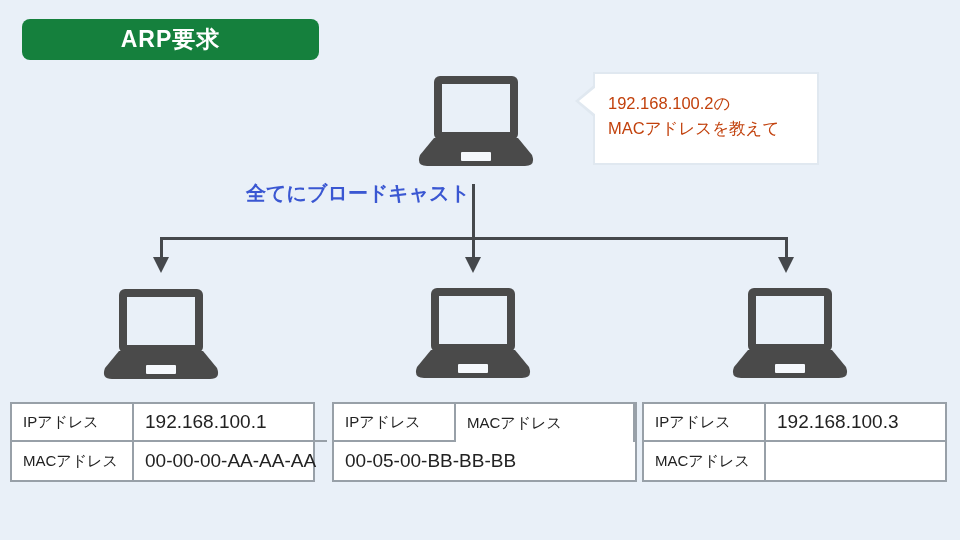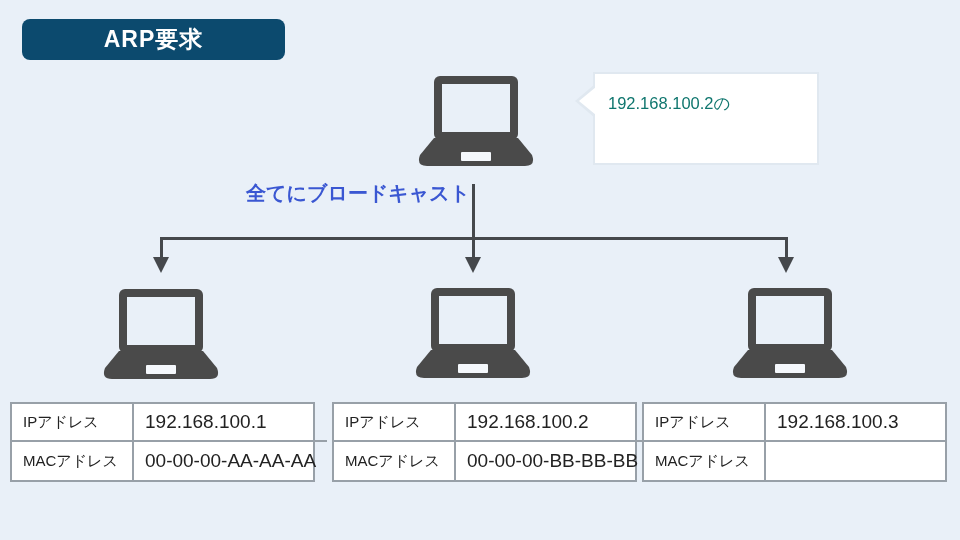--- a/index.html
+++ b/index.html
@@ -11,22 +11,22 @@
   .canvas {
     position:relative;
     width:960px; height:540px;
     background:#e9f0f8;
     overflow:hidden;
   }
 
   
   .title-banner {
     position:absolute; left:22px; top:19px;
-    width:263px; height:41px;
-    background:#0c4a6e;
+    width:297px; height:41px;
+    background:#15803d;
     border-radius:8px;
     display:flex; align-items:center; justify-content:center;
   }
   .title-banner span {
     color:#ffffff; font-size:23px; font-weight:bold; letter-spacing:1px;
   }
 
   
   .laptop { position:absolute; width:124px; height:92px; }
   .laptop-top    { left:414px; top:76px;  }
@@ -36,21 +36,21 @@
 
   
   .bubble {
     position:absolute; left:593px; top:72px;
     width:226px; height:93px;
     background:#ffffff;
     border:2px solid #e0e8f0;
     padding:17px 0 0 13px;
   }
   .bubble .line {
-    font-size:16.5px; line-height:1.5; color:#0f766e; white-space:nowrap;
+    font-size:16.5px; line-height:1.5; color:#c2410c; white-space:nowrap;
   }
   .bubble::before {
     content:""; position:absolute; left:-20px; top:10px;
     width:0; height:0;
     border-top:17px solid transparent;
     border-bottom:17px solid transparent;
     border-right:20px solid #e0e8f0;
   }
   .bubble::after {
     content:""; position:absolute; left:-16px; top:13px;
@@ -117,20 +117,21 @@
     <svg width="124" height="92" viewBox="0 0 124 92">
       <rect x="20" y="0" width="84" height="64" rx="6" fill="#4a4a4a"></rect>
       <rect x="28" y="8" width="68" height="48" fill="#e9f0f8"></rect>
       <path d="M20,62 L104,62 L118,79 Q122,90 111,90 L13,90 Q2,90 6,79 Z" fill="#4a4a4a"></path>
       <rect x="47" y="76" width="30" height="9" rx="1" fill="#f5f8fc"></rect>
     </svg>
   </div>
 
   <div class="bubble">
     <div class="line">192.168.100.2の</div>
+    <div class="line">MACアドレスを教えて</div>
   </div>
 
   <div class="broadcast-label">全てにブロードキャスト</div>
 
   <div class="aline stem-top"></div>
   <div class="aline hline"></div>
   <div class="aline drop-left"></div>
   <div class="aline drop-center"></div>
   <div class="aline drop-right"></div>
   <div class="ahead ahead-left"></div>
@@ -164,23 +165,22 @@
 
   <div class="host-table table-1">
     <div class="cell lbl r1">IPアドレス</div>
     <div class="cell val r1">192.168.100.1</div>
     <div class="cell lbl">MACアドレス</div>
     <div class="cell val">00-00-00-AA-AA-AA</div>
   </div>
 
   <div class="host-table table-2">
     <div class="cell lbl r1">IPアドレス</div>
-    <div class="cell val r1">192.168.100.2</div>
     <div class="cell lbl">MACアドレス</div>
-    <div class="cell val">00-00-00-BB-BB-BB</div>
+    <div class="cell val">00-05-00-BB-BB-BB</div>
   </div>
 
   <div class="host-table table-3">
     <div class="cell lbl r1">IPアドレス</div>
     <div class="cell val r1">192.168.100.3</div>
     <div class="cell lbl">MACアドレス</div>
   </div>
 
 </div>
 

